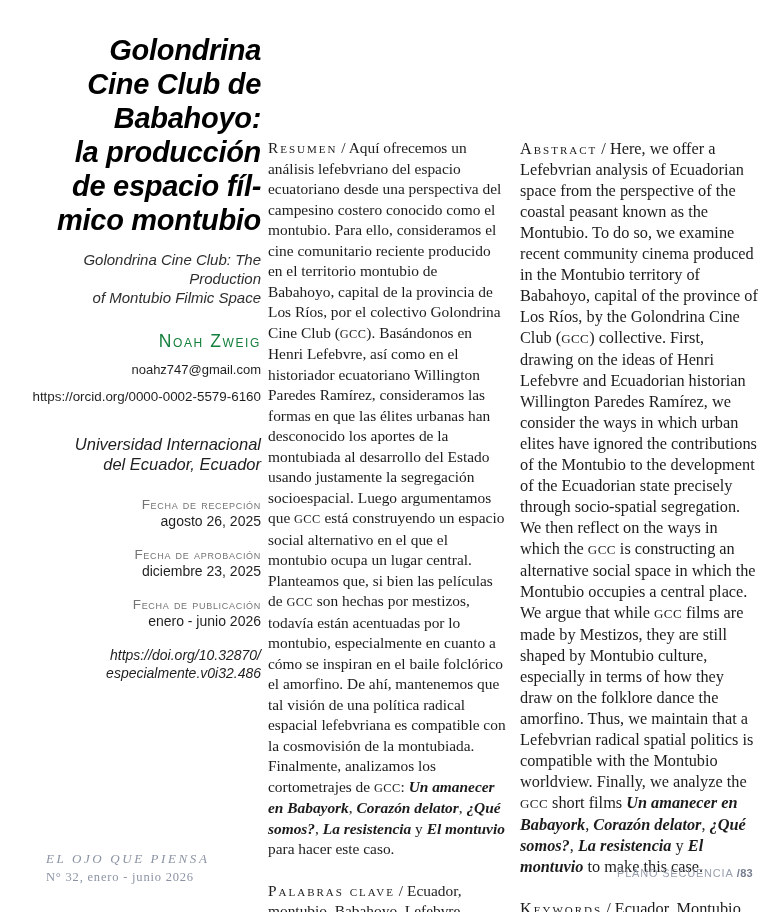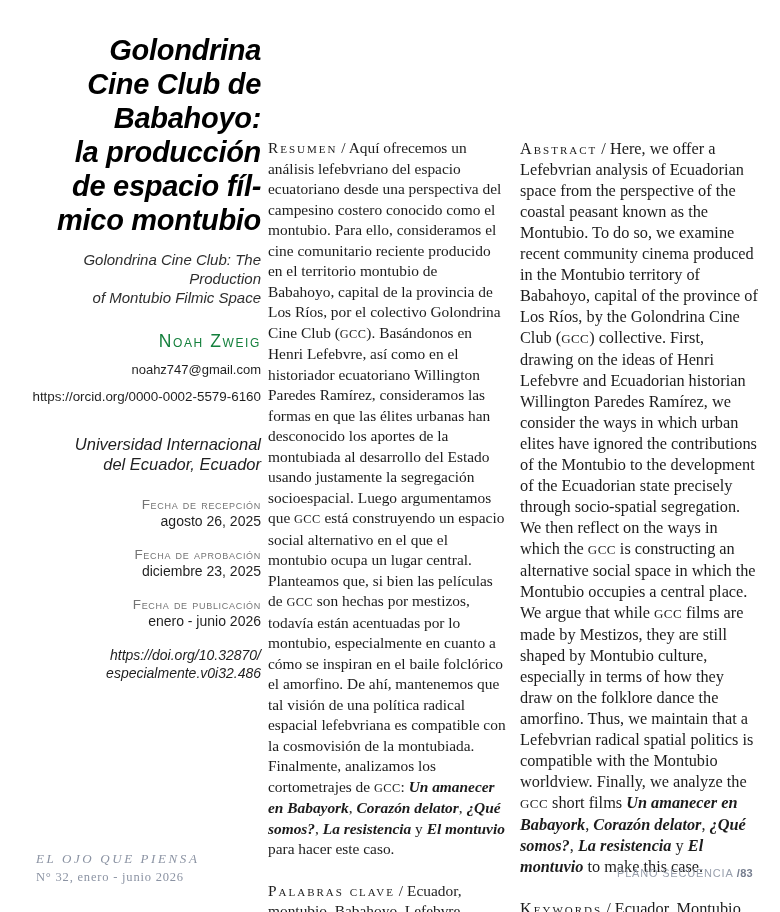--- a/index.html
+++ b/index.html
@@ -43,21 +43,21 @@
   .col-mid   { left: 268px; font-size: 15.4px; line-height: 20.5px; }
   .col-right { left: 520px; font-size: 16.3px; line-height: 21px; }
   .col p { margin: 0; }
   .para-label { font-variant: small-caps; letter-spacing: 2px; }
   .kw-par { margin-top: 21px !important; }
   .film-title { font-weight: bold; font-style: italic; }
   .acronym { font-size: 0.8em; letter-spacing: 0.4px; }
 
   
   .footer-left {
-    position: absolute; left: 36px; top: 851px;
+    position: absolute; left: 46px; top: 851px;
     font-family: "Liberation Serif", serif; color: #8b93a3;
   }
   .footer-journal { font-style: italic; font-size: 13px; letter-spacing: 2.6px; }
   .footer-issue   { font-size: 12.5px; letter-spacing: 0.8px; margin-top: 3px; }
   .footer-right {
     position: absolute; right: 27px; top: 867px;
     font-family: "Liberation Sans", sans-serif;
     font-size: 11px; letter-spacing: 0.8px; color: #99a0ad;
   }
   .footer-page { font-weight: 700; color: #767e8f; letter-spacing: 0.3px; }

